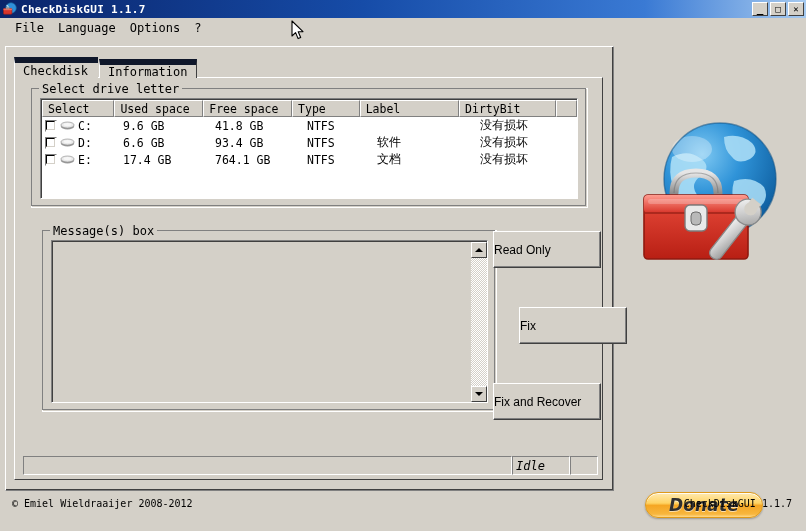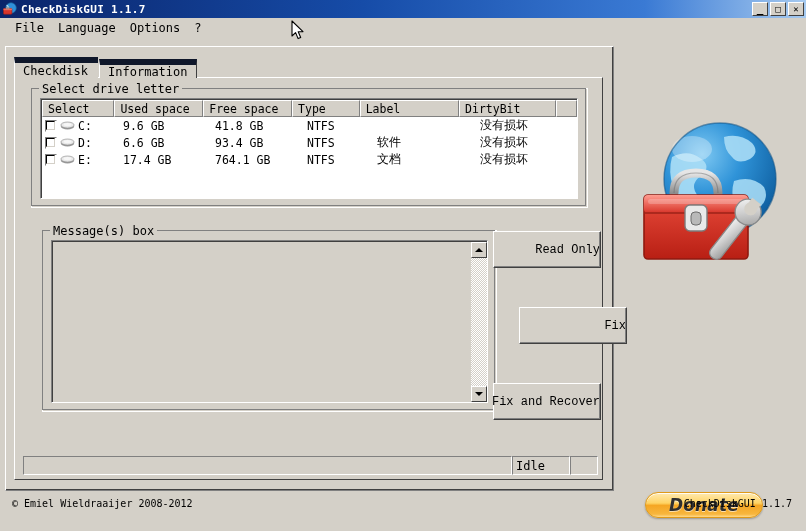--- a/index.html
+++ b/index.html
@@ -315,22 +315,22 @@
   .sb-arrow.d { border-top: 4px solid #000; }
 
   
   .btn {
     position: absolute;
     background: #d4d0c8;
     border-top: 1px solid #ffffff;
     border-left: 1px solid #ffffff;
     border-right: 1px solid #404040;
     border-bottom: 1px solid #404040;
-    display: flex; align-items: center; justify-content: flex-end;
-    font-family: Liberation Mono, monospace;
+    display: flex; align-items: center; justify-content: flex-start;
+    font-family: Liberation Sans, sans-serif;
     font-size: 12px;
     color: #000;
     cursor: default;
     white-space: nowrap;
   }
   .btn::after {
     content: "";
     position: absolute; left: 0; top: 0; right: 0; bottom: 0;
     border-right: 1px solid #808080;
     border-bottom: 1px solid #808080;
@@ -354,20 +354,21 @@
     border-left: 1px solid #808080;
     border-right: 1px solid #ffffff;
     border-bottom: 1px solid #ffffff;
     display: flex; align-items: center;
     padding-left: 3px;
     font-family: "DejaVu Sans Mono", monospace;
     font-size: 12px;
     color: #000;
     white-space: nowrap;
     overflow: hidden;
+    font-style: italic;
   }
   #sb-main { flex: 1; }
   #sb-state { width: 58px; }
   #sb-end { width: 28px; }
 
   
   #logo {
     position: absolute; left: 628px; top: 72px;
     width: 172px; height: 172px;
   }

